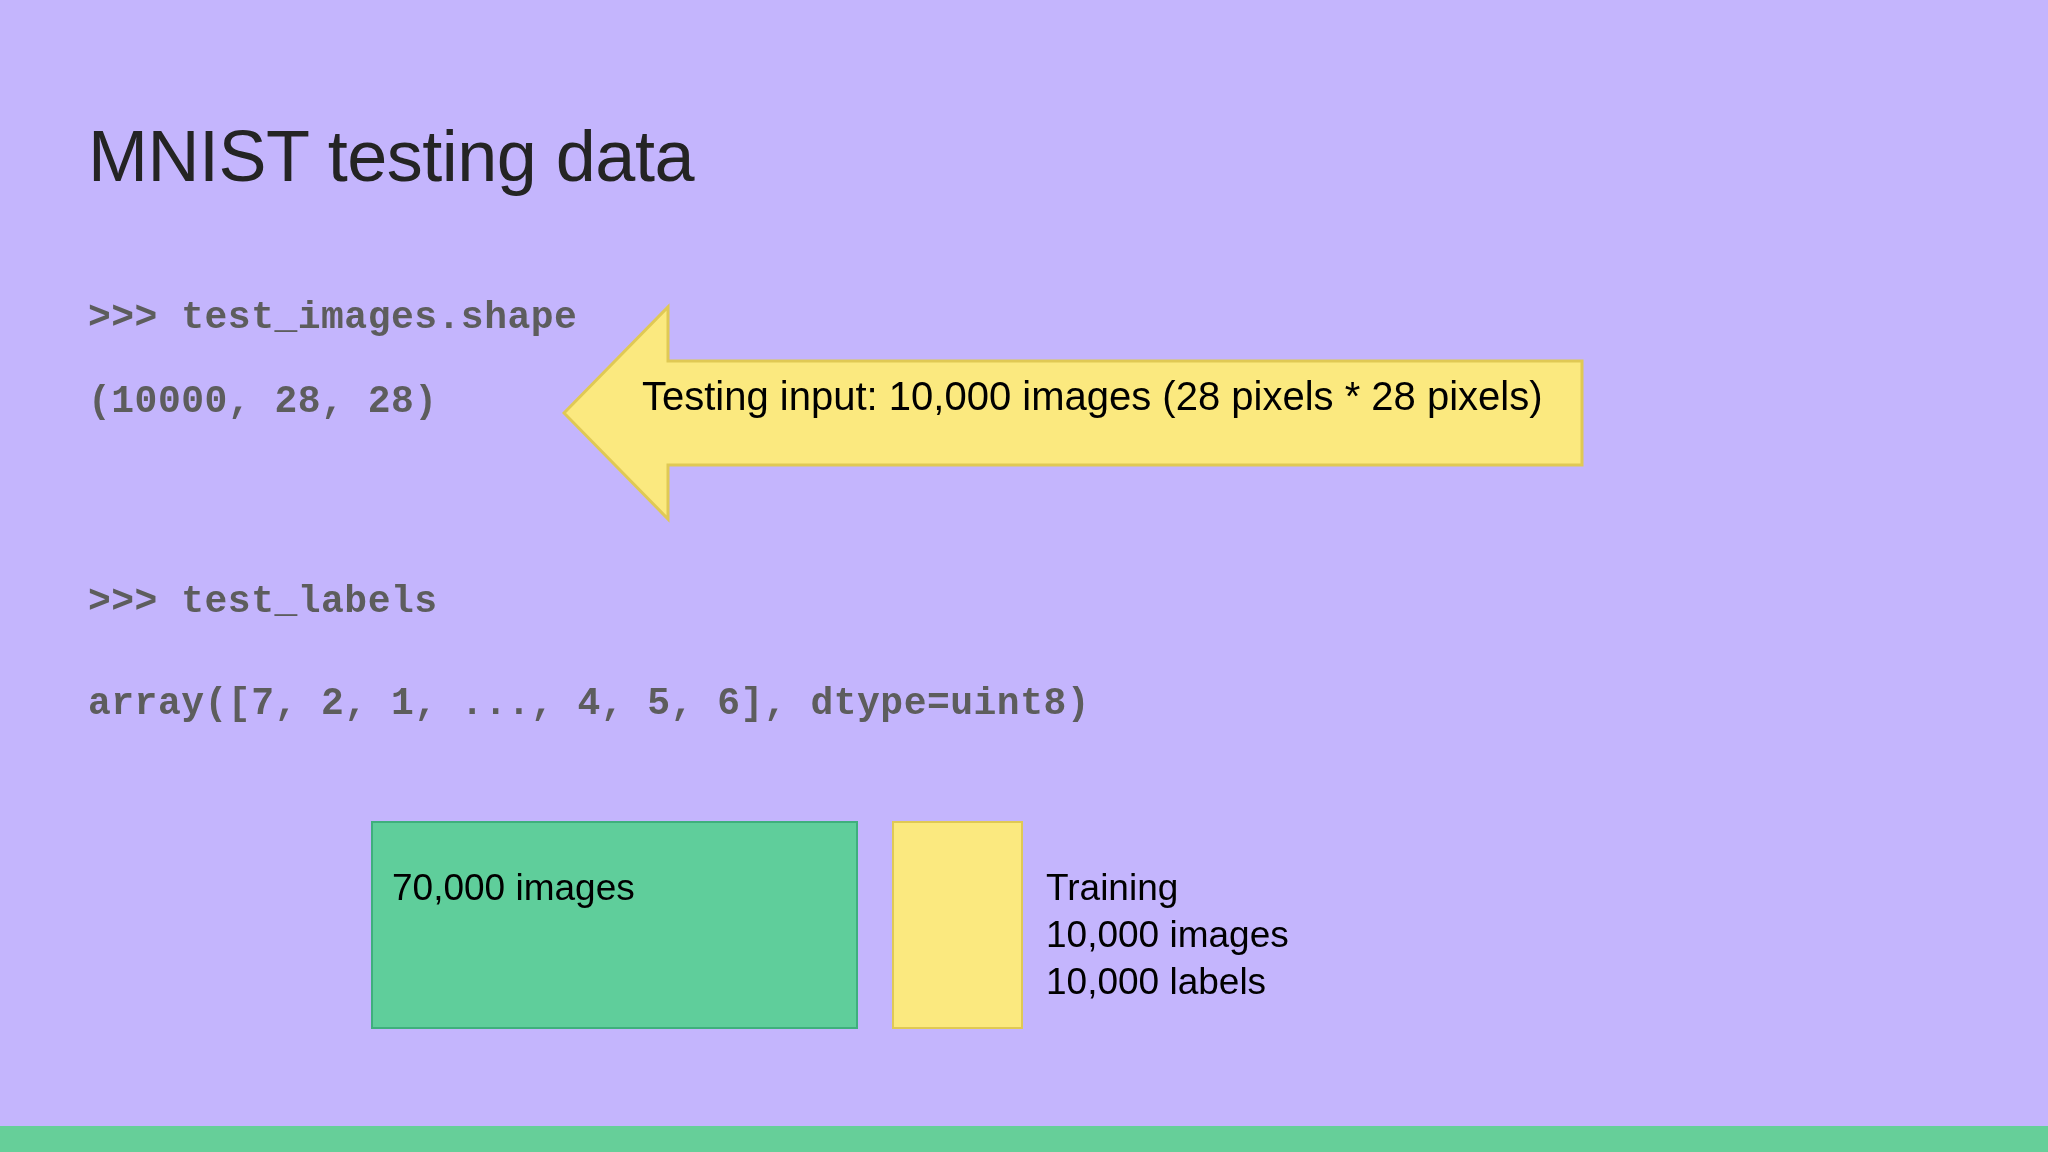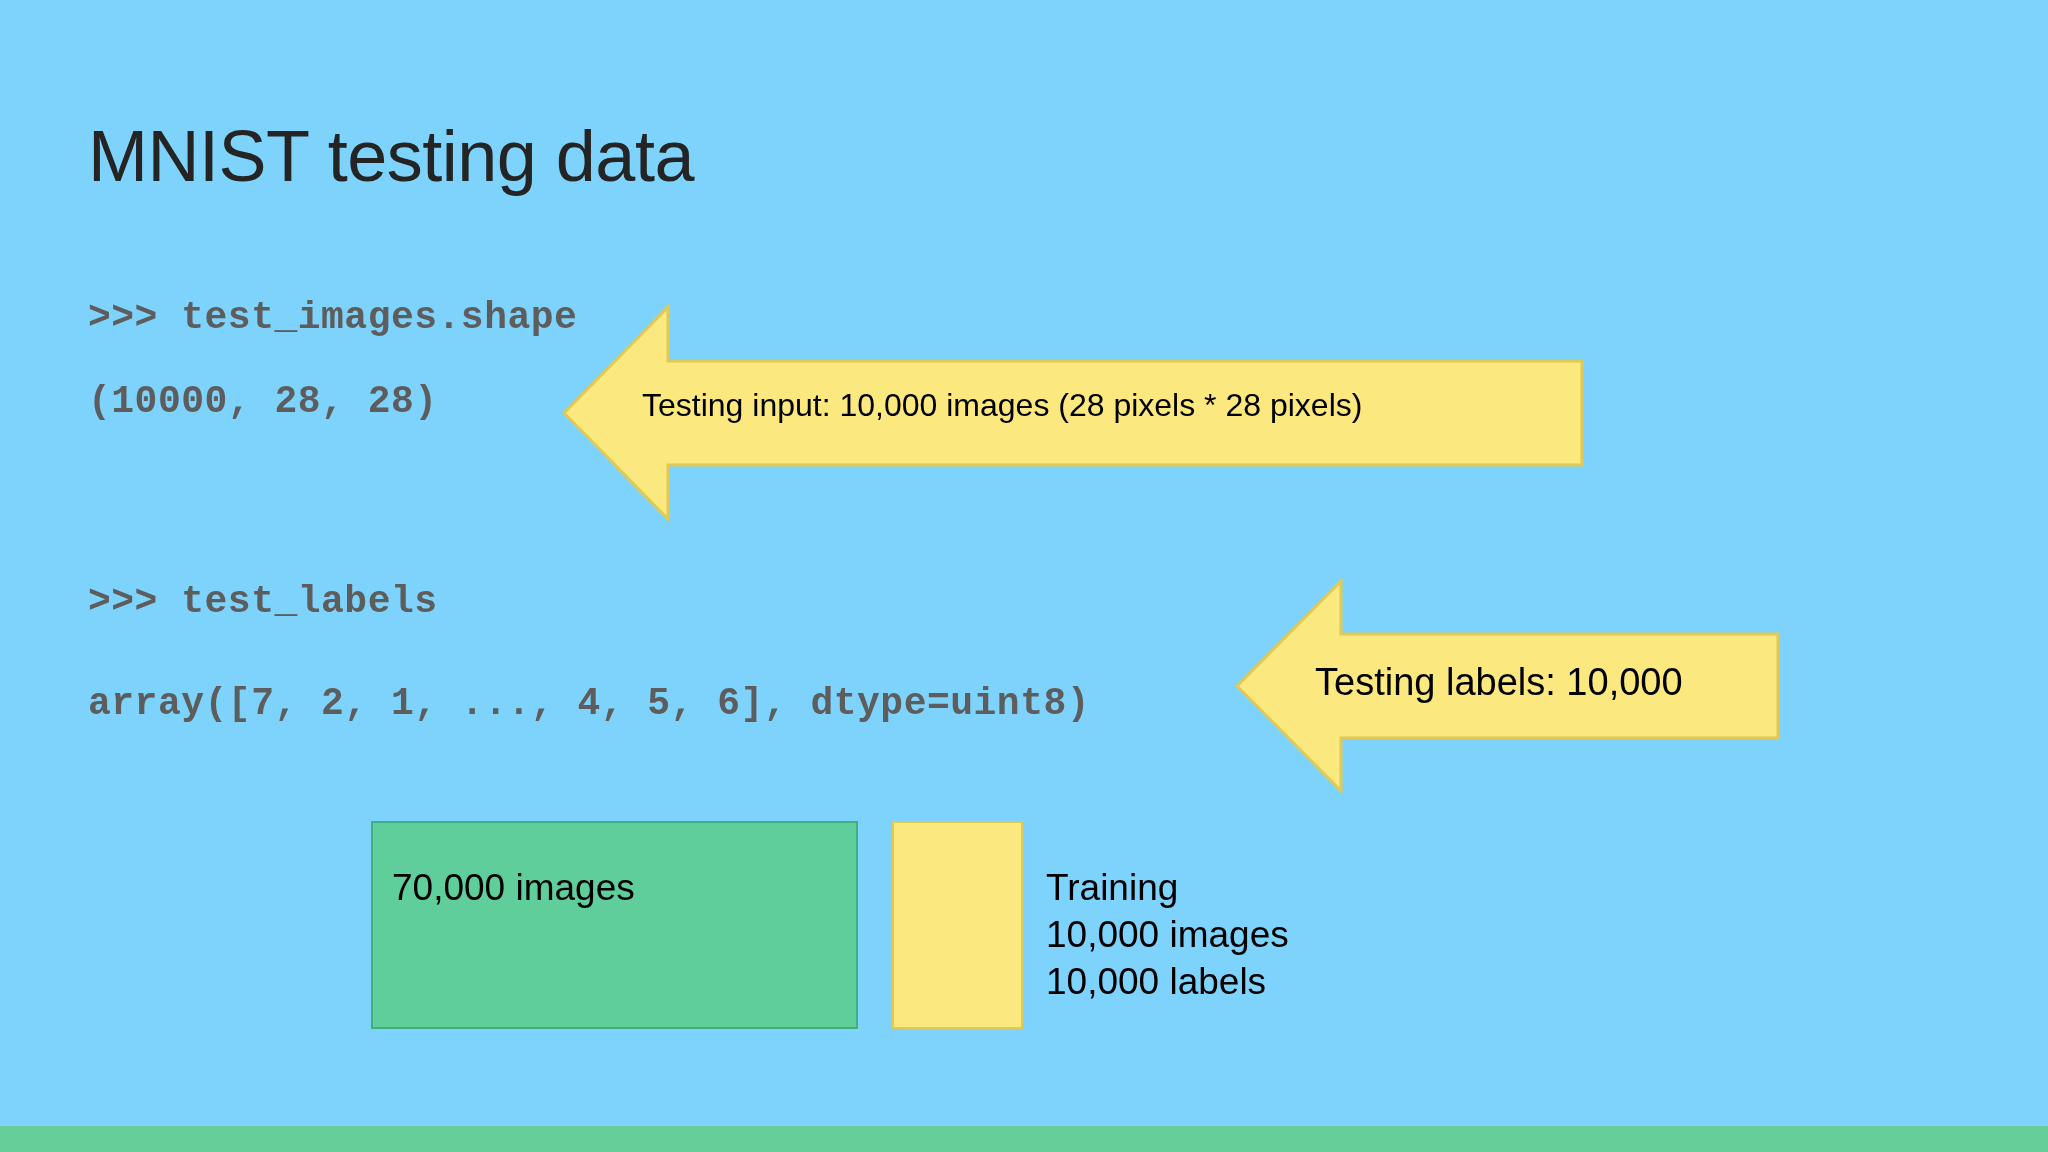--- a/index.html
+++ b/index.html
@@ -7,21 +7,21 @@
     padding: 0;
     background: #ffffff;
   }
   body {
     font-family: "Liberation Sans", sans-serif;
   }
   #slide {
     position: relative;
     width: 2048px;
     height: 1152px;
-    background: #7dd3fc;
+    background: #c4b5fd;
     overflow: hidden;
   }
 
   
   #slide-title {
     position: absolute;
     left: 88px;
     top: 117px;
     font-family: "Liberation Sans", sans-serif;
     font-size: 72px;
@@ -66,22 +66,22 @@
   }
 
   #arrow-testing-input {
     left: 562px;
     top: 303px;
     width: 1022px;
     height: 220px;
   }
   #arrow-testing-input .arrow-label {
     left: 80px;
-    top: 84px;
-    font-size: 32px;
+    top: 71px;
+    font-size: 40px;
   }
 
   #arrow-testing-labels {
     left: 1235px;
     top: 578px;
     width: 545px;
     height: 216px;
   }
   #arrow-testing-labels .arrow-label {
     left: 80px;
@@ -152,26 +152,20 @@
 
   <div class="code-line" id="code-output-2">array([7, 2, 1, ..., 4, 5, 6], dtype=uint8)</div>
 
   <div class="arrow-callout" id="arrow-testing-input">
     <svg width="1022" height="220" viewBox="0 0 1022 220">
       <polygon points="2,110 106,4 106,58 1020,58 1020,162 106,162 106,216" fill="#fbe97f" stroke="#e0c954" stroke-width="3" stroke-linejoin="miter"></polygon>
     </svg>
     <div class="arrow-label">Testing input: 10,000 images (28 pixels * 28 pixels)</div>
   </div>
 
-  <div class="arrow-callout" id="arrow-testing-labels">
-    <svg width="545" height="216" viewBox="0 0 545 216">
-      <polygon points="2,108 106,3 106,56 543,56 543,160 106,160 106,213" fill="#fbe97f" stroke="#e0c954" stroke-width="3" stroke-linejoin="miter"></polygon>
-    </svg>
-    <div class="arrow-label">Testing labels: 10,000</div>
-  </div>
 
   <div class="legend-box" id="training-box"></div>
 
   <div class="legend-text" id="training-text">
     <div>70,000 images</div>
   </div>
 
   <div class="legend-box" id="testing-box"></div>
 
   <div class="legend-text" id="testing-text">

